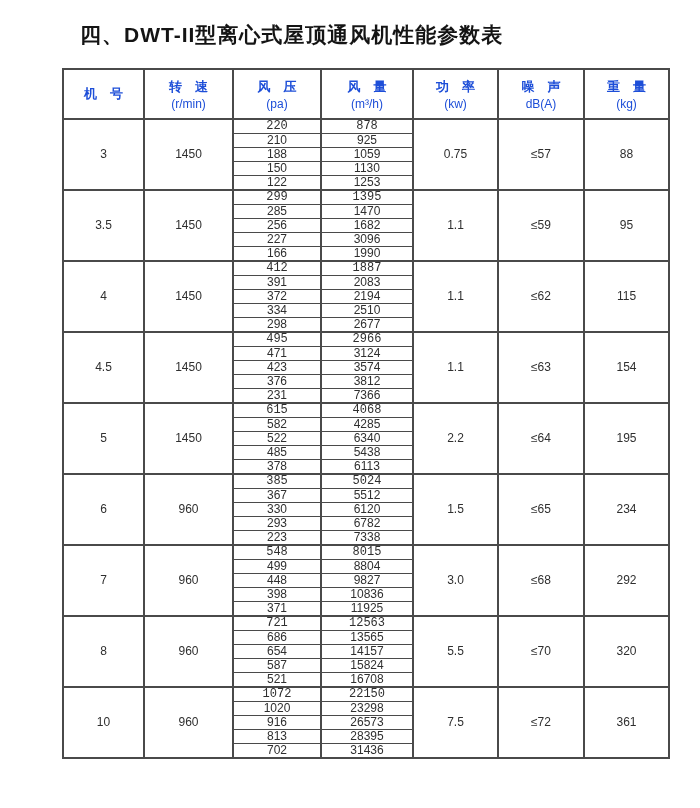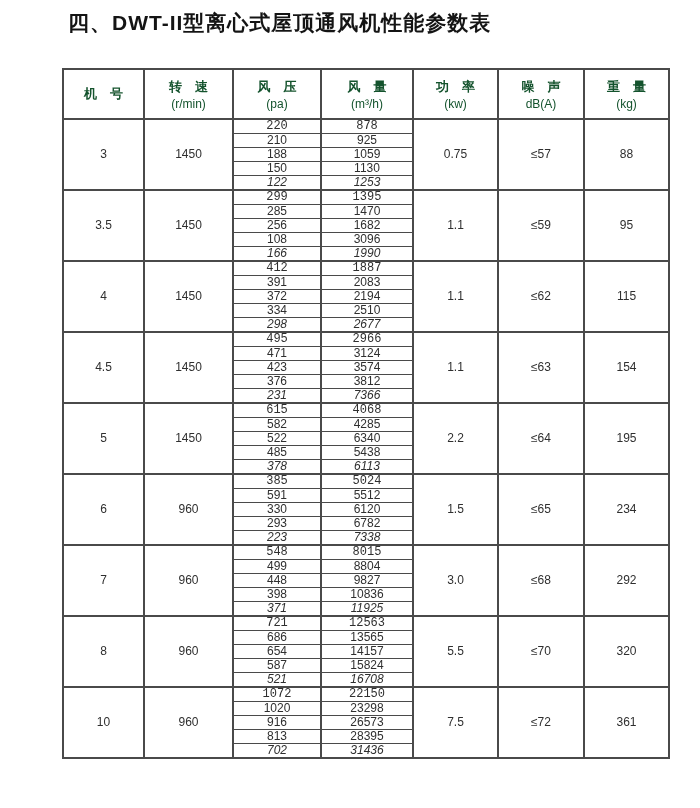--- a/index.html
+++ b/index.html
@@ -12,21 +12,21 @@
     width: 700px;
     height: 808px;
     overflow: hidden;
     font-family: "Liberation Sans", "DejaVu Sans", sans-serif;
     color: #2b2b2b;
   }
   .page-title {
     position: absolute;
     left: 64px;
     top: 5px;
-    margin: 4px;
+    margin: 16px;
     font-size: 21px;
     font-weight: bold;
     letter-spacing: 1px;
     color: #141414;
     white-space: nowrap;
   }
   table.spec-table {
     position: absolute;
     left: 62px;
     top: 68px;
@@ -40,41 +40,41 @@
     border: 2px solid #4a4a4a;
     text-align: center;
     vertical-align: middle;
     padding: 0;
     overflow: hidden;
   }
   .spec-table thead th {
     height: 48px;
     font-size: 13px;
     font-weight: bold;
-    color: #14532d;
+    color: #1d4ed8;
     margin-left: 44px;
   }
   .h-unit {
     font-size: 12px;
     font-weight: normal;
     margin-top: 1px;
     letter-spacing: 0px;
   }
   .spec-table td {
     font-size: 12px;
     line-height: 13px;
     color: #2f2f2f;
   }
   td.sub-cell {
     height: 13px;
     border-top-width: 1px;
     border-bottom-width: 1px;
   }
   tbody tr.block-first td.sub-cell { border-top-width: 2px; font-family: Liberation Mono, monospace; }
-  tbody tr.block-last  td.sub-cell { border-bottom-width: 2px; font-style: italic; }
+  tbody tr.block-last  td.sub-cell { border-bottom-width: 2px; }
   td.span-cell {
     border-width: 2px;
     font-size: 12px;
   }
 </style>
 </head>
 <body>
 
 <h1 class="page-title">四、DWT-II型离心式屋顶通风机性能参数表</h1>
 
@@ -156,21 +156,21 @@
       </tr>
       <tr>
         <td class="sub-cell">285</td>
         <td class="sub-cell">1470</td>
       </tr>
       <tr>
         <td class="sub-cell">256</td>
         <td class="sub-cell">1682</td>
       </tr>
       <tr>
-        <td class="sub-cell">108</td>
+        <td class="sub-cell">227</td>
         <td class="sub-cell">3096</td>
       </tr>
       <tr class="block-last">
         <td class="sub-cell">166</td>
         <td class="sub-cell">1990</td>
       </tr>
       <tr class="block-first">
         <td class="span-cell" rowspan="5">4</td>
         <td class="span-cell" rowspan="5">1450</td>
         <td class="sub-cell">412</td>
@@ -248,21 +248,21 @@
       <tr class="block-first">
         <td class="span-cell" rowspan="5">6</td>
         <td class="span-cell" rowspan="5">960</td>
         <td class="sub-cell">385</td>
         <td class="sub-cell">5024</td>
         <td class="span-cell" rowspan="5">1.5</td>
         <td class="span-cell" rowspan="5">≤65</td>
         <td class="span-cell" rowspan="5">234</td>
       </tr>
       <tr>
-        <td class="sub-cell">591</td>
+        <td class="sub-cell">367</td>
         <td class="sub-cell">5512</td>
       </tr>
       <tr>
         <td class="sub-cell">330</td>
         <td class="sub-cell">6120</td>
       </tr>
       <tr>
         <td class="sub-cell">293</td>
         <td class="sub-cell">6782</td>
       </tr>

